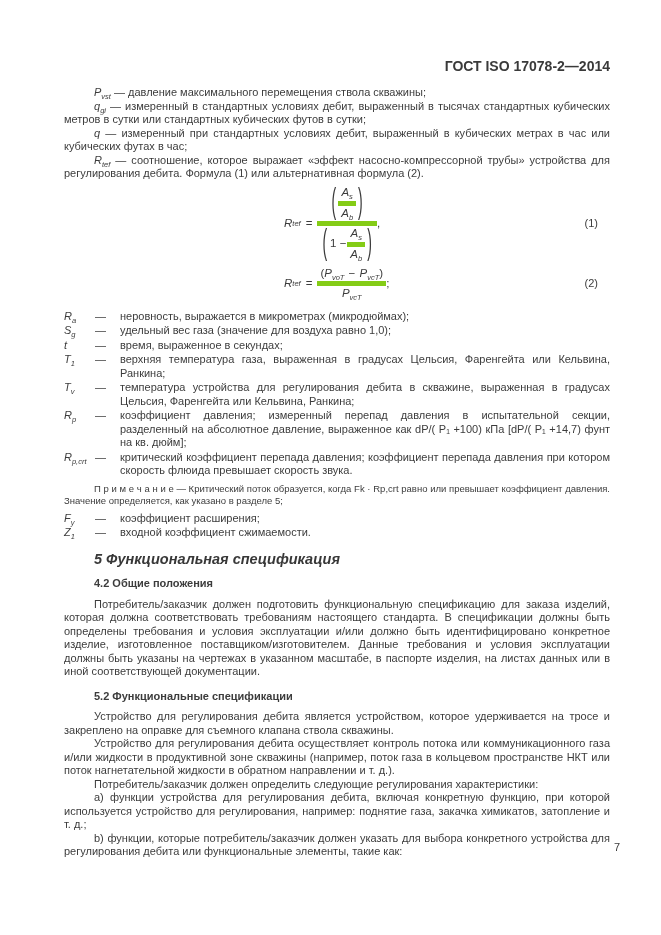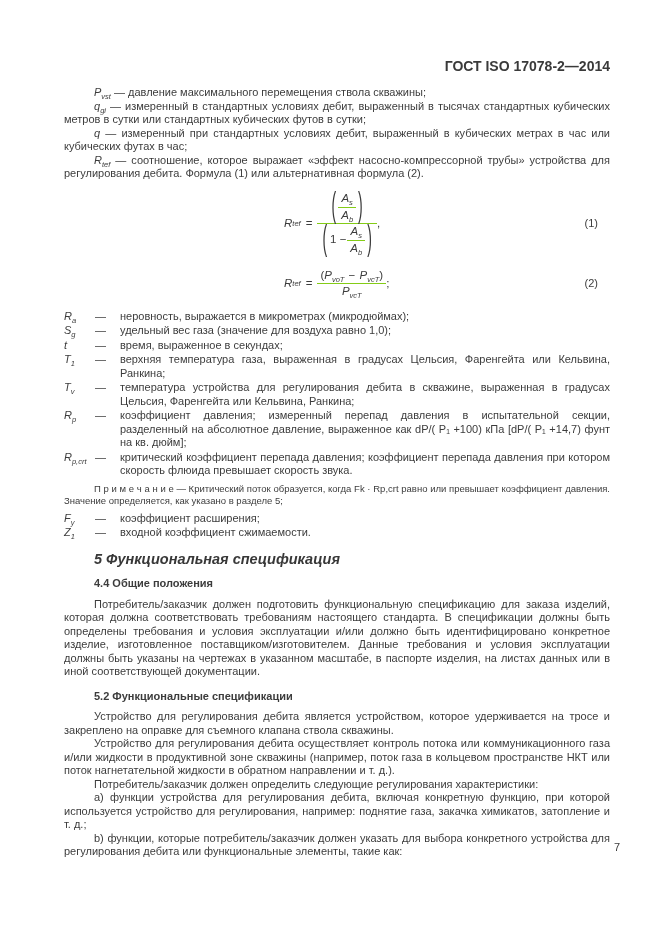--- a/index.html
+++ b/index.html
@@ -30,21 +30,21 @@
 
   
   .eq-row { position:relative; display:flex; align-items:center; padding-left:220px; }
   .eq-row.first { margin-top:5px; min-height:76px; }
   .eq-row.second { margin-top:2px; margin-bottom:6px; min-height:40px; }
   .eq-num { position:absolute; right:12px; top:50%; transform:translateY(-50%); font-size:11px; }
   .eq-body { display:inline-flex; align-items:center; font-size:11.5px; }
   .eq-sign { margin:0 5px; }
   .frac { display:inline-block; text-align:center; vertical-align:middle; }
   .fnum { display:block; padding:0 3px 1px 3px; }
-  .fden { display:block; border-top:1px solid #84cc16; padding:1px 3px 0 3px; }
+  .fden { display:block; border-top:5px solid #84cc16; padding:1px 3px 0 3px; }
   .pgroup { display:inline-flex; align-items:center; justify-content:center; }
   .bp { display:inline-block; font-size:14px; font-weight:300; transform:scaleY(2.45); margin:0 2px; }
   .sp { margin:0 1px; }
 
   
   .symtable { margin-top:4px; }
   .symrow { display:flex; margin-bottom:1px;justify-content:center; }
   .symcol { width:31px; flex:none; font-style:italic; }
   .dashcol { width:25px; flex:none; }
   .desccol { flex:1; text-align:justify; }
@@ -171,21 +171,21 @@
       </div>
       <div class="symrow">
         <span class="symcol"><span>Z</span><sub class="rm">1</sub></span>
         <span class="dashcol">—</span>
         <span class="desccol">входной коэффициент сжимаемости.</span>
       </div>
     </div>
 
     <h2 class="sec">5 Функциональная спецификация</h2>
 
-    <h3 class="subsec">4.4 Общие положения</h3>
+    <h3 class="subsec">4.2 Общие положения</h3>
     <p>Потребитель/заказчик должен подготовить функциональную спецификацию для заказа изделий, которая должна соответствовать требованиям настоящего стандарта. В спецификации должны быть определены требования и условия эксплуатации и/или должно быть идентифицировано конкретное изделие, изготовленное поставщиком/изготовителем. Данные требования и условия эксплуатации должны быть указаны на чертежах в указанном масштабе, в паспорте изделия, на листах данных или в иной соответствующей документации.</p>
 
     <h3 class="subsec">5.2 Функциональные спецификации</h3>
     <p>Устройство для регулирования дебита является устройством, которое удерживается на тросе и закреплено на оправке для съемного клапана ствола скважины.</p>
     <p>Устройство для регулирования дебита осуществляет контроль потока или коммуникационного газа и/или жидкости в продуктивной зоне скважины (например, поток газа в кольцевом пространстве НКТ или поток нагнетательной жидкости в обратном направлении и т. д.).</p>
     <p>Потребитель/заказчик должен определить следующие регулирования характеристики:</p>
     <p>а) функции устройства для регулирования дебита, включая конкретную функцию, при которой используется устройство для регулирования, например: поднятие газа, закачка химикатов, затопление и т. д.;</p>
     <p>b) функции, которые потребитель/заказчик должен указать для выбора конкретного устройства для регулирования дебита или функциональные элементы, такие как:</p>
 
   </div>

